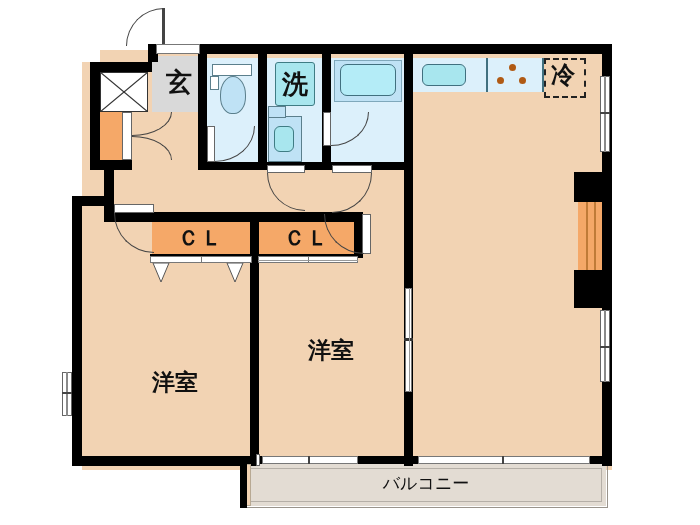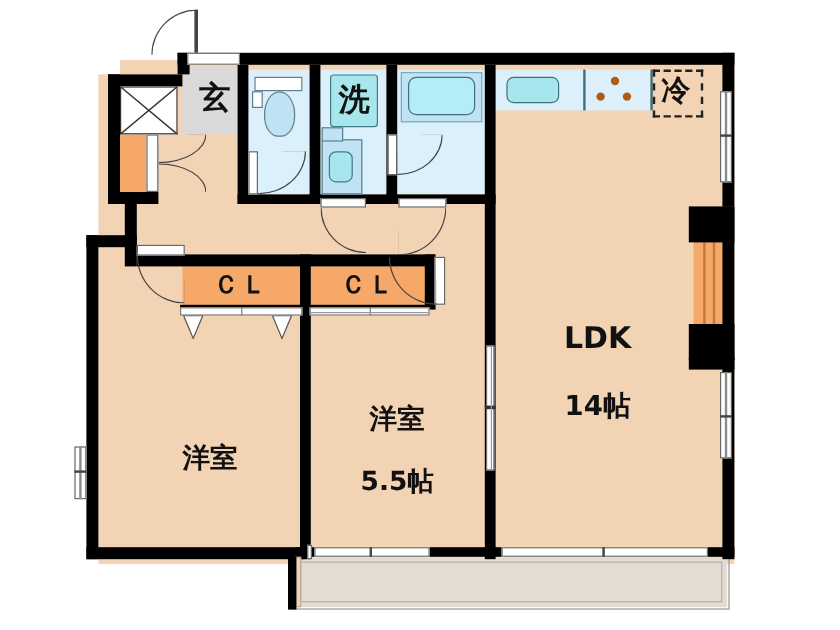--- a/index.html
+++ b/index.html
@@ -229,31 +229,27 @@
 
   <div class="abs white" style="left:262px;top:456px;width:96px;height:8px;border:1px solid #777;"></div>
   <div class="abs" style="left:308px;top:456px;width:2px;height:8px;background:#444;"></div>
 
   <div class="abs white" style="left:418px;top:456px;width:172px;height:8px;border:1px solid #777;"></div>
   <div class="abs" style="left:502px;top:456px;width:2px;height:8px;background:#444;"></div>
 
   <div class="abs" style="left:246px;top:464px;width:5px;height:42px;background:#f2d3b3;border:1px solid #b8a993;"></div>
   <div class="abs wall" style="left:240px;top:464px;width:7px;height:44px;"></div>
 
-  <div class="lbl jp" style="left:438px;top:240px;width:120px;font-size:25px;">
-    <span>LDK</span><br>
-    <span style="font-size:23px;">14帖</span>
-  </div>
 
   <div class="lbl jp" style="left:112px;top:344px;width:126px;font-size:23px;">
     <span>洋室</span><br>
   </div>
 
   <div class="lbl jp" style="left:268px;top:312px;width:126px;font-size:23px;">
     <span>洋室</span><br>
-    <span style="font-size:22px;">5.5帖</span>
   </div>
 
   <div class="lbl" style="left:152px;top:226px;width:98px;font-size:21px;letter-spacing:2px;">ＣＬ</div>
   <div class="lbl" style="left:258px;top:226px;width:98px;font-size:21px;letter-spacing:2px;">ＣＬ</div>
 
+  <div class="lbl jp sm" style="left:246px;top:474px;width:360px;font-size:17px;font-weight:400;">バルコニー</div>
 
 </div>
 
 </body></html>

